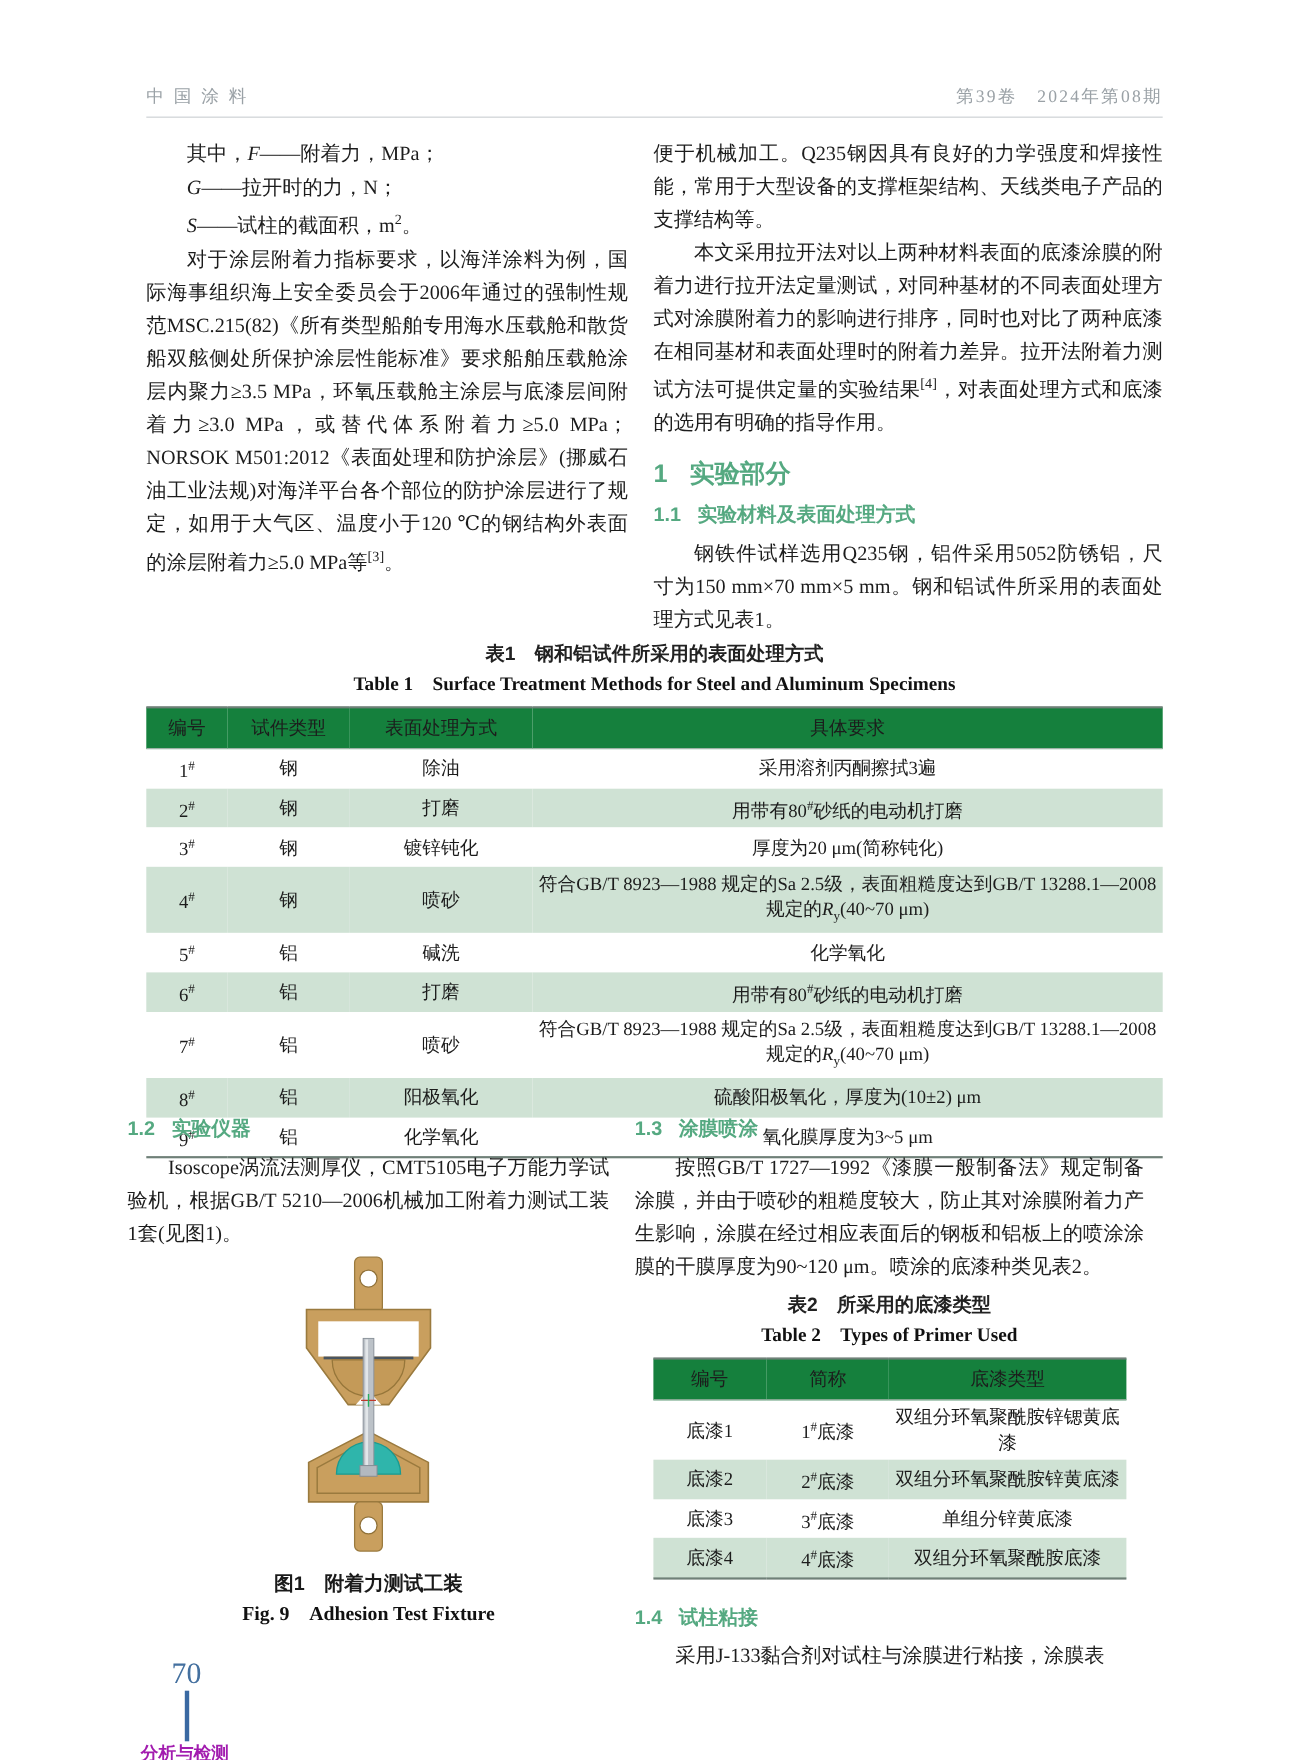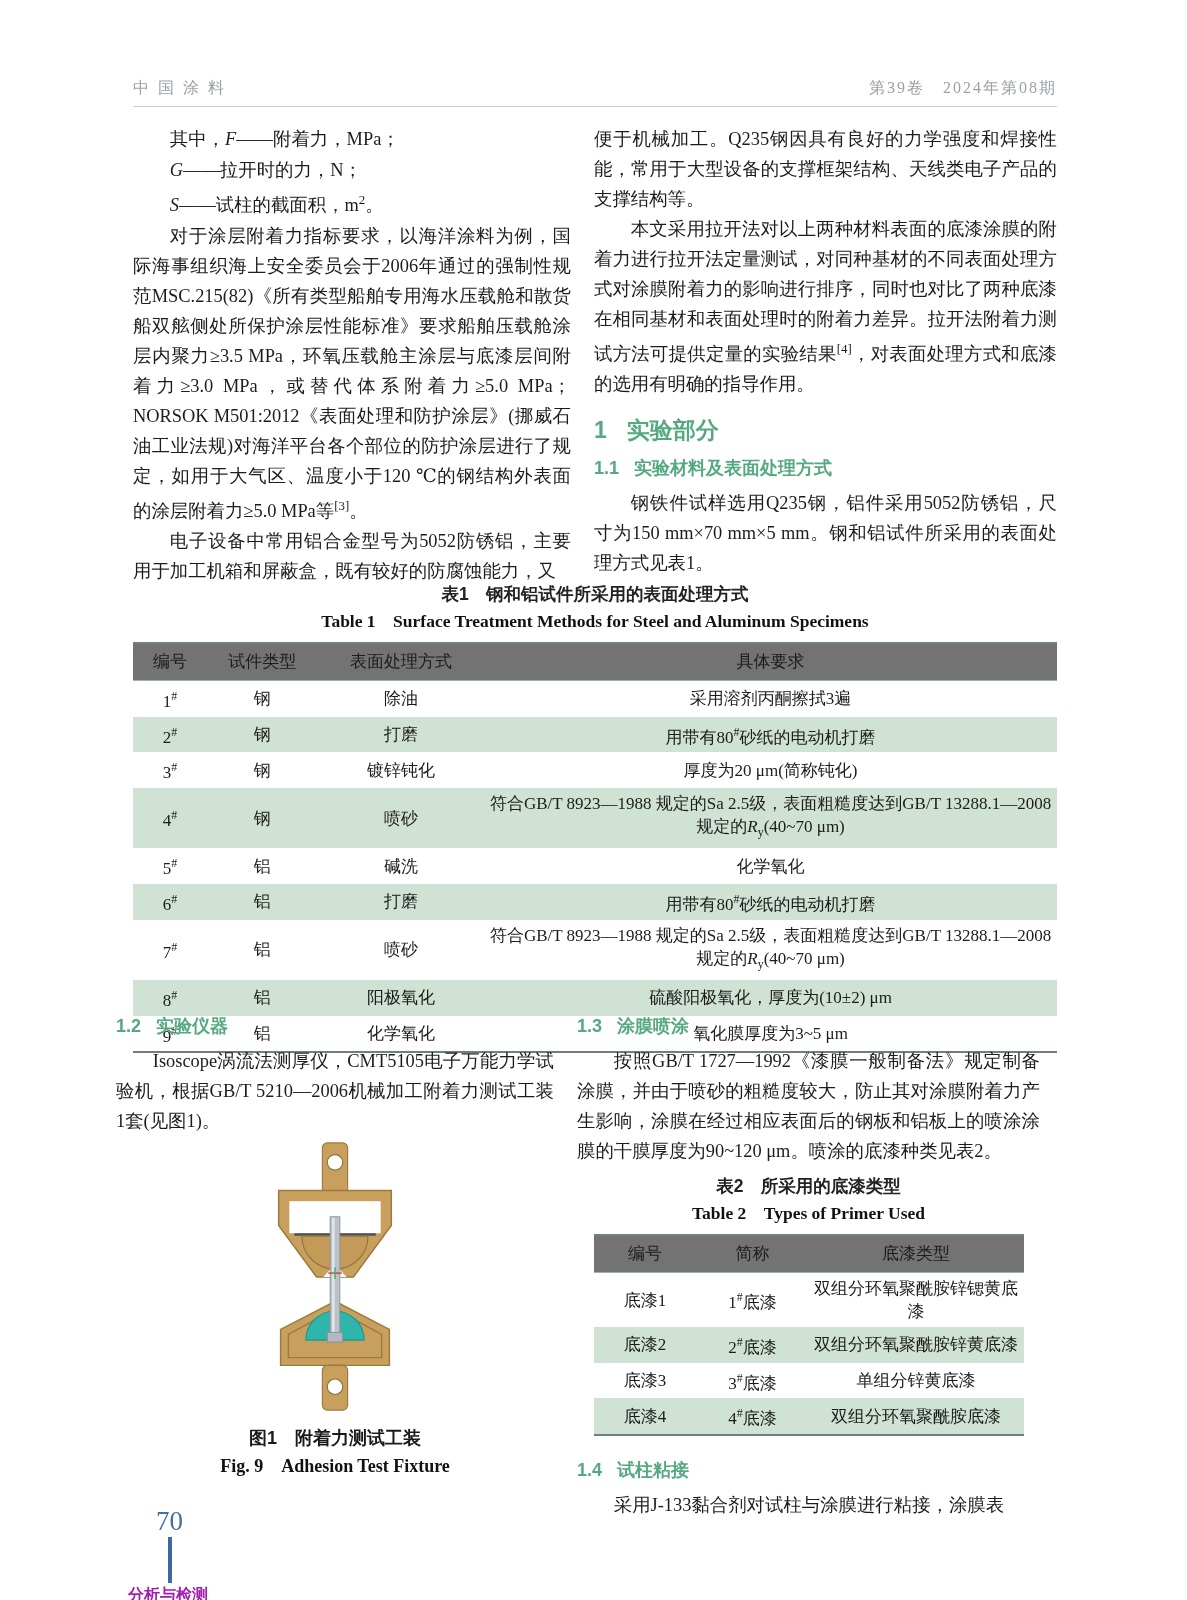--- a/index.html
+++ b/index.html
@@ -27,21 +27,21 @@
           color:#55a981;font-size:18px;margin:8px 0 8px 0;}
   .h-sec2 .num{margin-right:15px;}
   
   .table1-block{position:absolute;left:133px;top:582px;width:924px;text-align:center;}
   .table2-block{margin:8px auto 0 auto;width:430px;text-align:center;}
   .tbl-title-cn{font-family:"Liberation Sans","DejaVu Sans",sans-serif;font-weight:bold;
                 font-size:17.5px;color:#222;}
   .tbl-title-en{font-weight:bold;font-size:17.5px;margin-top:3px;color:#111;}
   table.dt{width:100%;border-collapse:collapse;margin-top:9px;font-size:17px;
            border-top:2px solid #6f8078;border-bottom:2px solid #6f8078;}
-  table.dt th{background:#737373;font-weight:normal;padding:7px 4px;line-height:22px;
+  table.dt th{background:#15803d;font-weight:normal;padding:7px 4px;line-height:22px;
               border-bottom:1px solid #9db3a6;}
   table.dt td{padding:4px 4px;line-height:23px;text-align:center;}
   table.dt tbody tr:nth-child(even) td{background:#cfe2d4;}
   .t1 th:nth-child(1),.t1 td:nth-child(1){width:8%;}
   .t1 th:nth-child(2),.t1 td:nth-child(2){width:12%;}
   .t1 th:nth-child(3),.t1 td:nth-child(3){width:18%;}
   .t1 th:nth-child(4),.t1 td:nth-child(4){width:62%;}
   .t2 th:nth-child(1),.t2 td:nth-child(1){width:24%;}
   .t2 th:nth-child(2),.t2 td:nth-child(2){width:26%;}
   .t2 th:nth-child(3),.t2 td:nth-child(3){width:50%;}
@@ -68,21 +68,20 @@
     <span class="journal-name">中国涂料</span>
     <span class="issue-info">第39卷　2024年第08期</span>
   </div>
 
   <div class="cols-top">
     <div class="col-l">
       <div class="defline">其中，<i>F</i>——附着力，MPa；</div>
       <div class="defline"><i>G</i>——拉开时的力，N；</div>
       <div class="defline"><i>S</i>——试柱的截面积，m<sup>2</sup>。</div>
       <p class="para indent">对于涂层附着力指标要求，以海洋涂料为例，国际海事组织海上安全委员会于2006年通过的强制性规范MSC.215(82)《所有类型船舶专用海水压载舱和散货船双舷侧处所保护涂层性能标准》要求船舶压载舱涂层内聚力≥3.5 MPa，环氧压载舱主涂层与底漆层间附着力≥3.0 MPa，或替代体系附着力≥5.0 MPa；NORSOK M501:2012《表面处理和防护涂层》(挪威石油工业法规)对海洋平台各个部位的防护涂层进行了规定，如用于大气区、温度小于120 ℃的钢结构外表面的涂层附着力≥5.0 MPa等<sup>[3]</sup>。</p>
-      <p class="para indent">电子设备中常用铝合金型号为5052防锈铝，主要用于加工机箱和屏蔽盒，既有较好的防腐蚀能力，又</p>
     </div>
     <div class="col-r">
       <p class="para">便于机械加工。Q235钢因具有良好的力学强度和焊接性能，常用于大型设备的支撑框架结构、天线类电子产品的支撑结构等。</p>
       <p class="para indent">本文采用拉开法对以上两种材料表面的底漆涂膜的附着力进行拉开法定量测试，对同种基材的不同表面处理方式对涂膜附着力的影响进行排序，同时也对比了两种底漆在相同基材和表面处理时的附着力差异。拉开法附着力测试方法可提供定量的实验结果<sup>[4]</sup>，对表面处理方式和底漆的选用有明确的指导作用。</p>
       <div class="h-sec1">
         <span class="num">1</span><span>实验部分</span>
       </div>
       <div class="h-sec2">
         <span class="num">1.1</span><span>实验材料及表面处理方式</span>
       </div>

